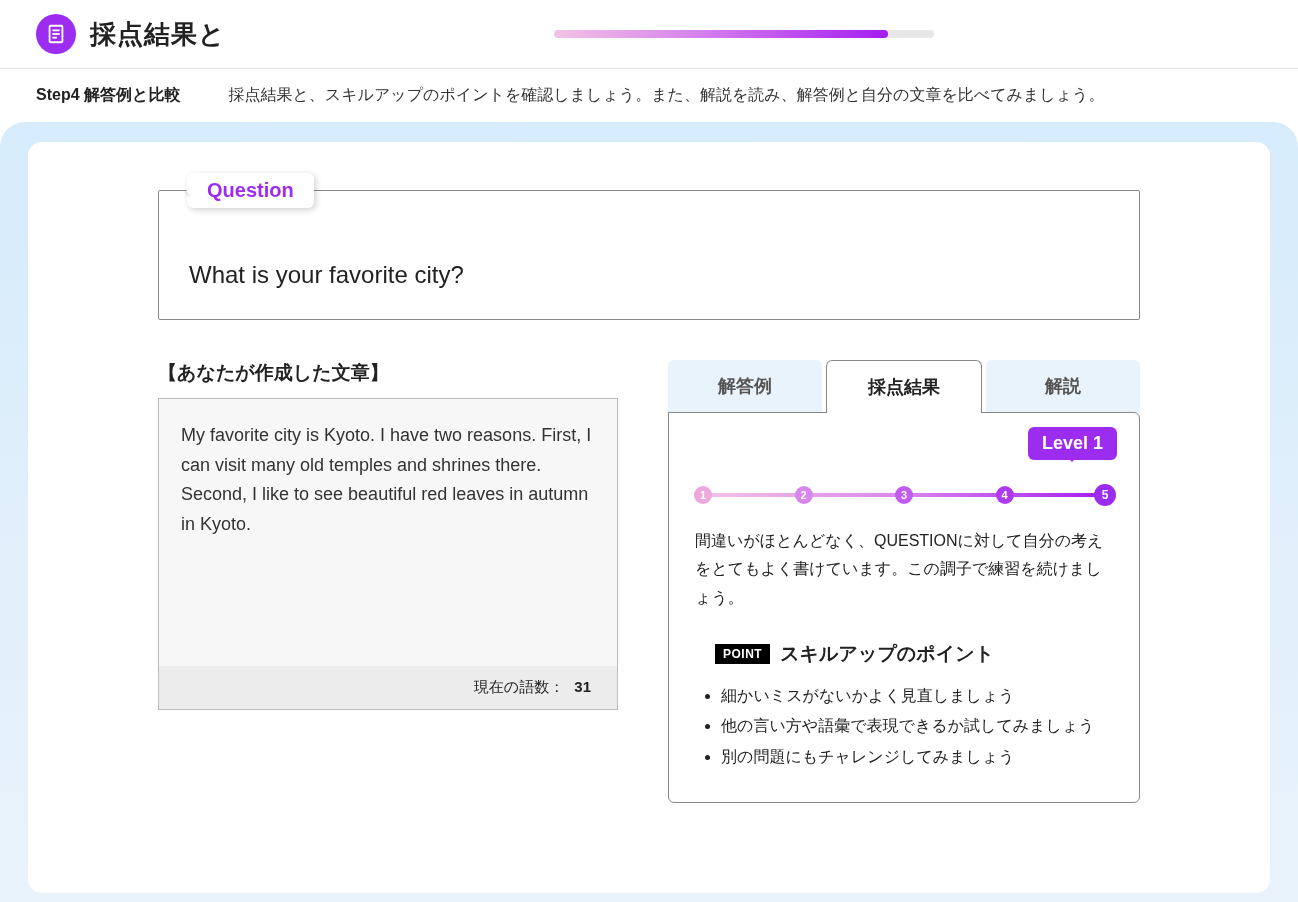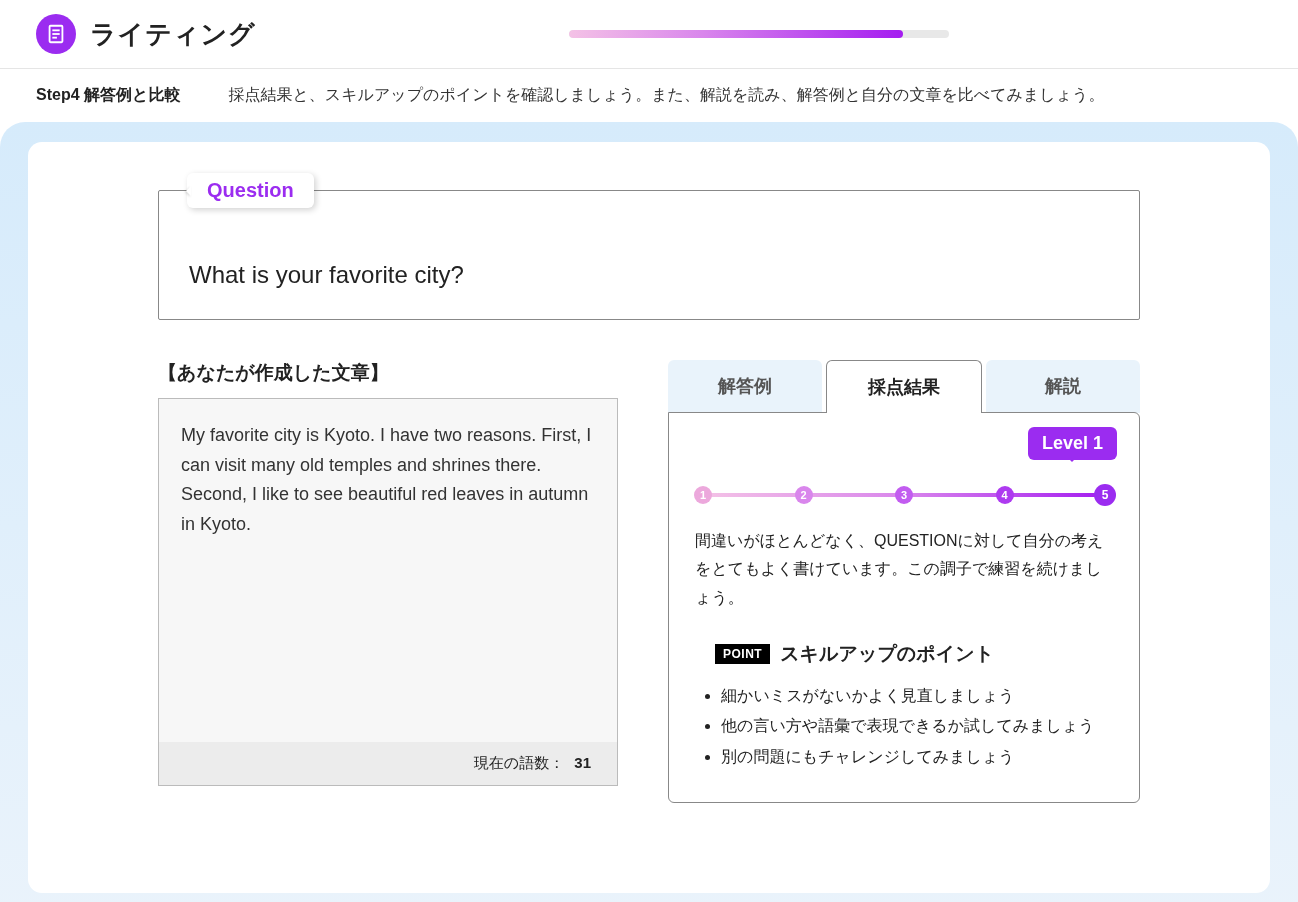--- a/index.html
+++ b/index.html
@@ -80,21 +80,21 @@
   filter: drop-shadow(-1px 1px 1px rgba(0,0,0,0.15));
 }
 .question-text { font-size:24px; color:#222;margin-top:36px; }
 .columns { display:flex; gap:50px; }
 .col-left { flex: 0 0 460px; }
 .col-right { flex: 1; }
 .your-text-label { font-size:19px; font-weight:700; margin-bottom:12px; }
 .your-text-box {
   border:1.5px solid #bbb;
   background:#f7f7f7;
-  height: 388px;
+  height: 312px;
   display:flex; flex-direction:column;
 }
 .your-text-body {
   flex:1;
   padding:22px 22px;
   font-size:18px;
   line-height:1.65;
   color:#333;
   background:#f7f7f7;
 }
@@ -186,21 +186,21 @@
 <div class="header">
   <div class="header-left">
     <div class="doc-icon">
       <svg viewBox="0 0 24 24" fill="none" stroke="#fff" stroke-width="2">
         <rect x="5" y="3" width="14" height="18" rx="1"></rect>
         <line x1="8" y1="8" x2="16" y2="8"></line>
         <line x1="8" y1="12" x2="16" y2="12"></line>
         <line x1="8" y1="16" x2="13" y2="16"></line>
       </svg>
     </div>
-    <div class="header-title">ライティング</div>
+    <div class="header-title">採点結果と</div>
   </div>
   <div class="progress-wrap">
     <div class="progress-bar">
       <div class="progress-fill"></div>
     </div>
   </div>
 </div>
 
 <div class="subheader">
   <div class="step-label">Step4 解答例と比較</div>

